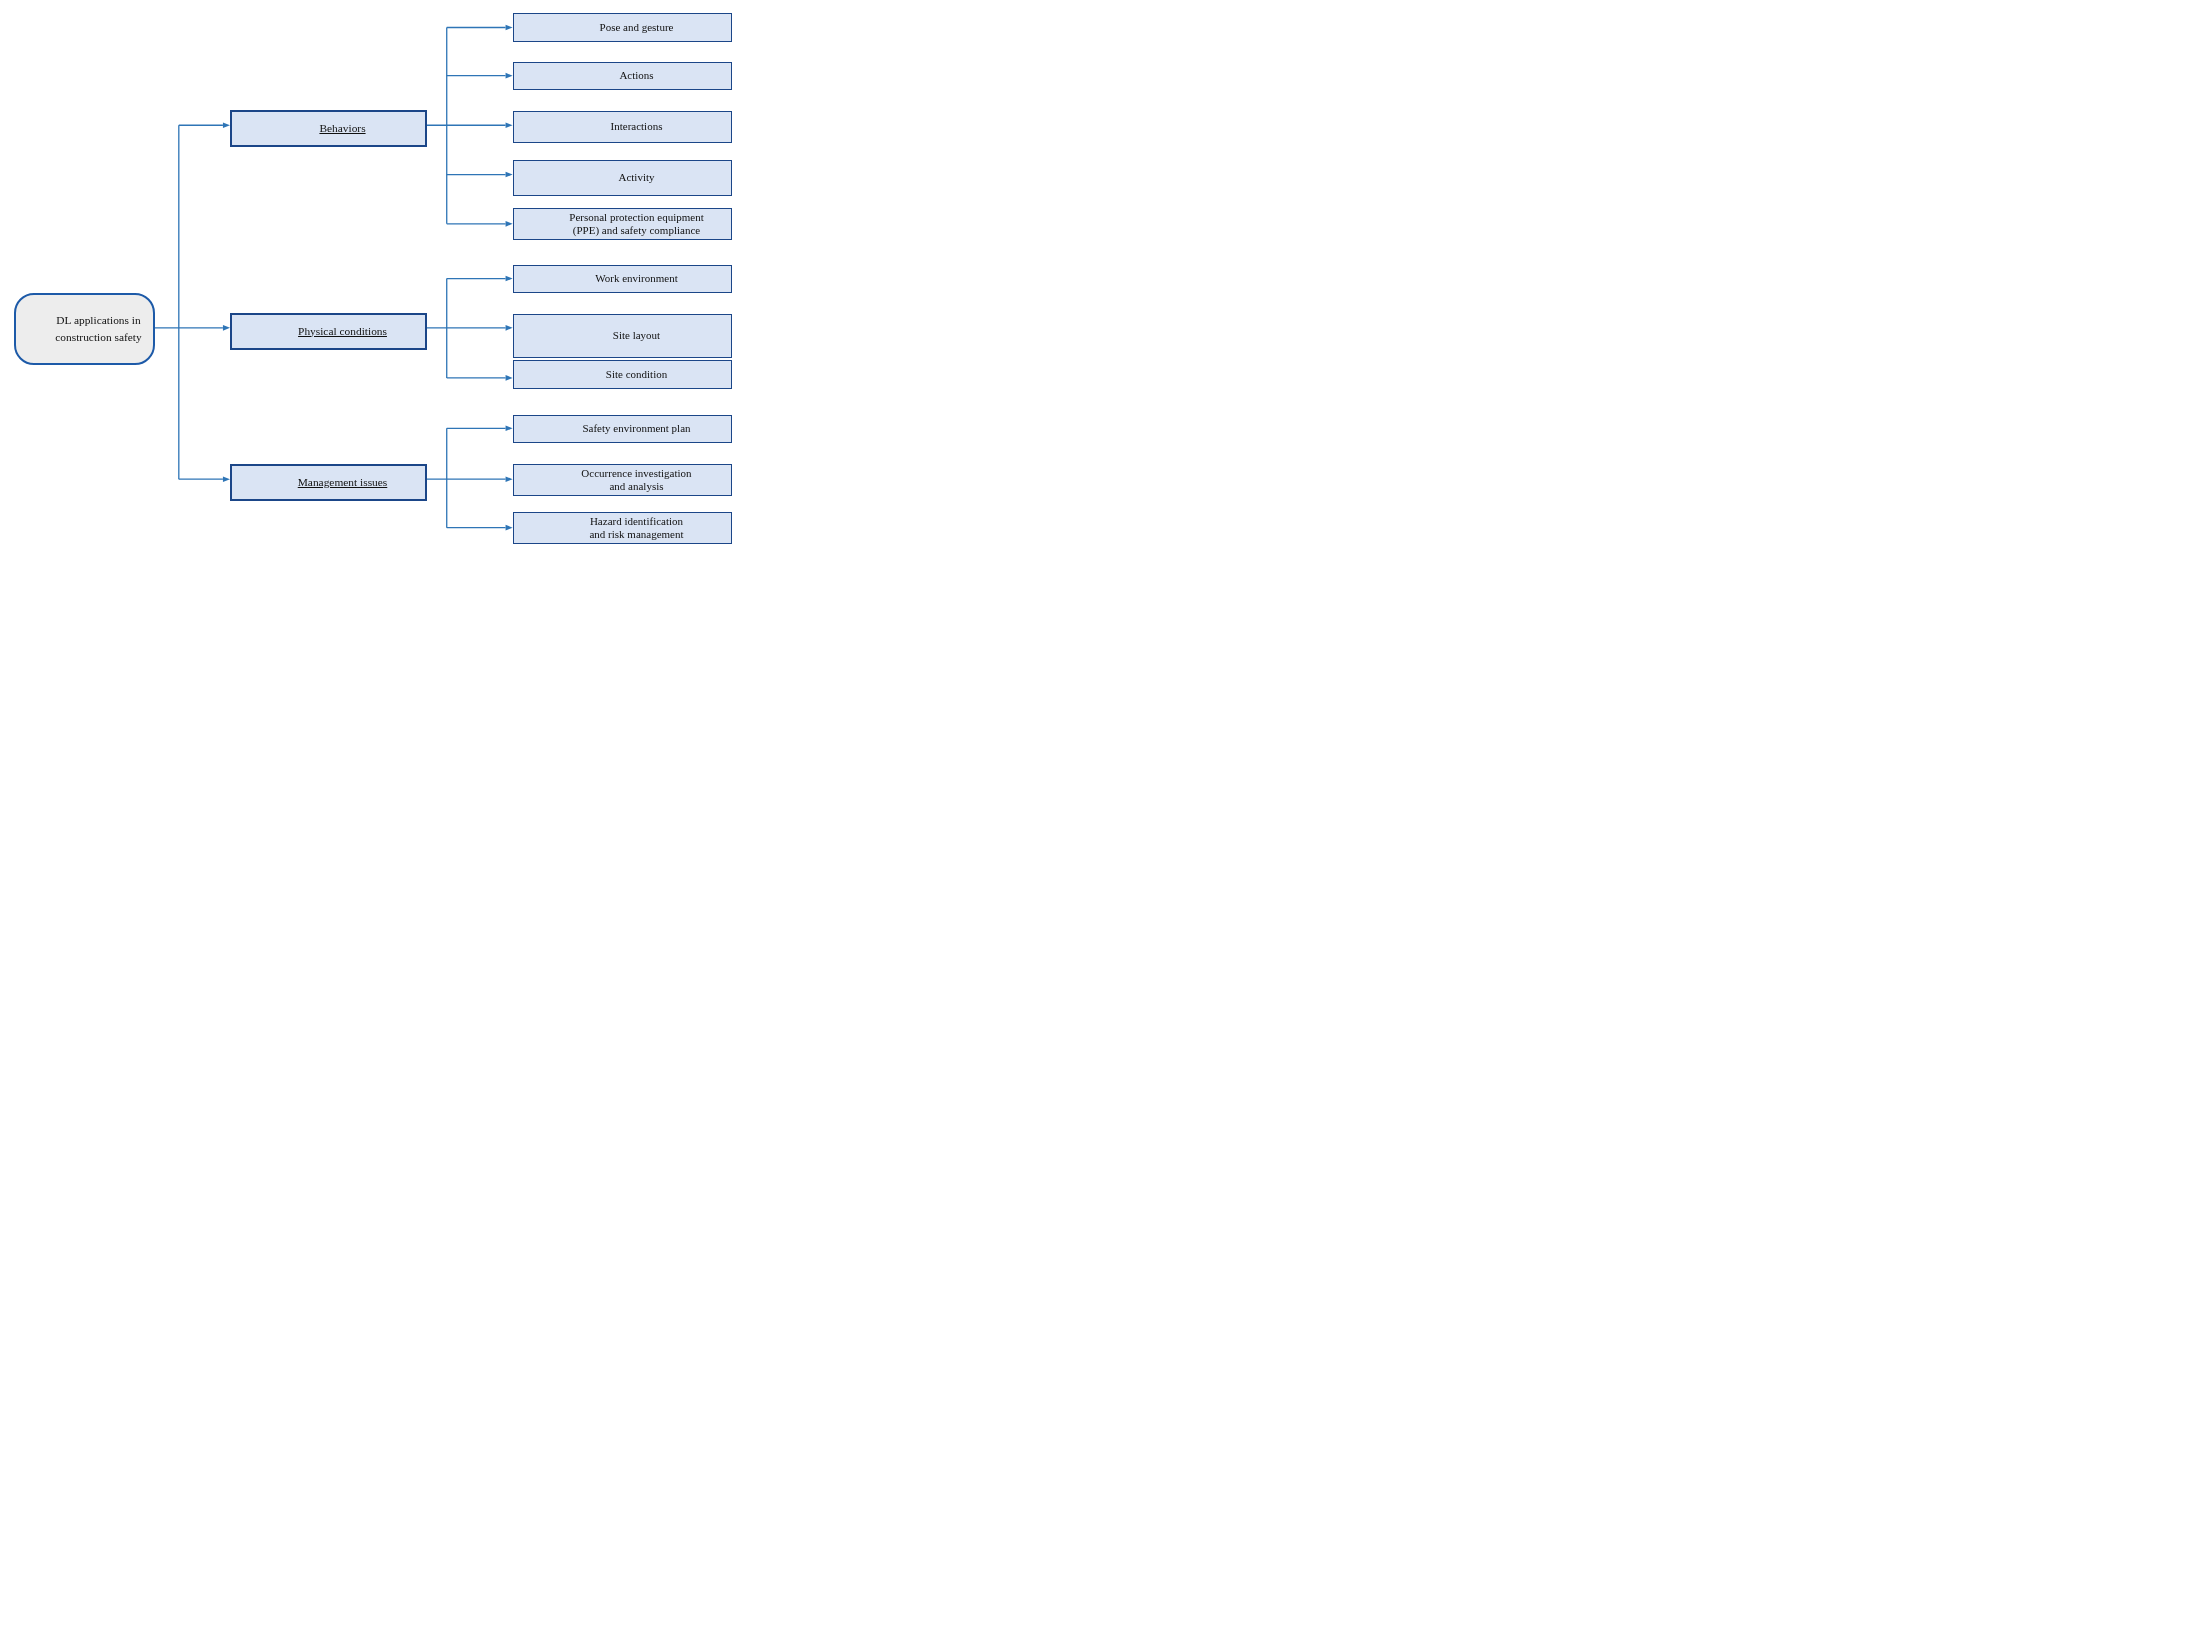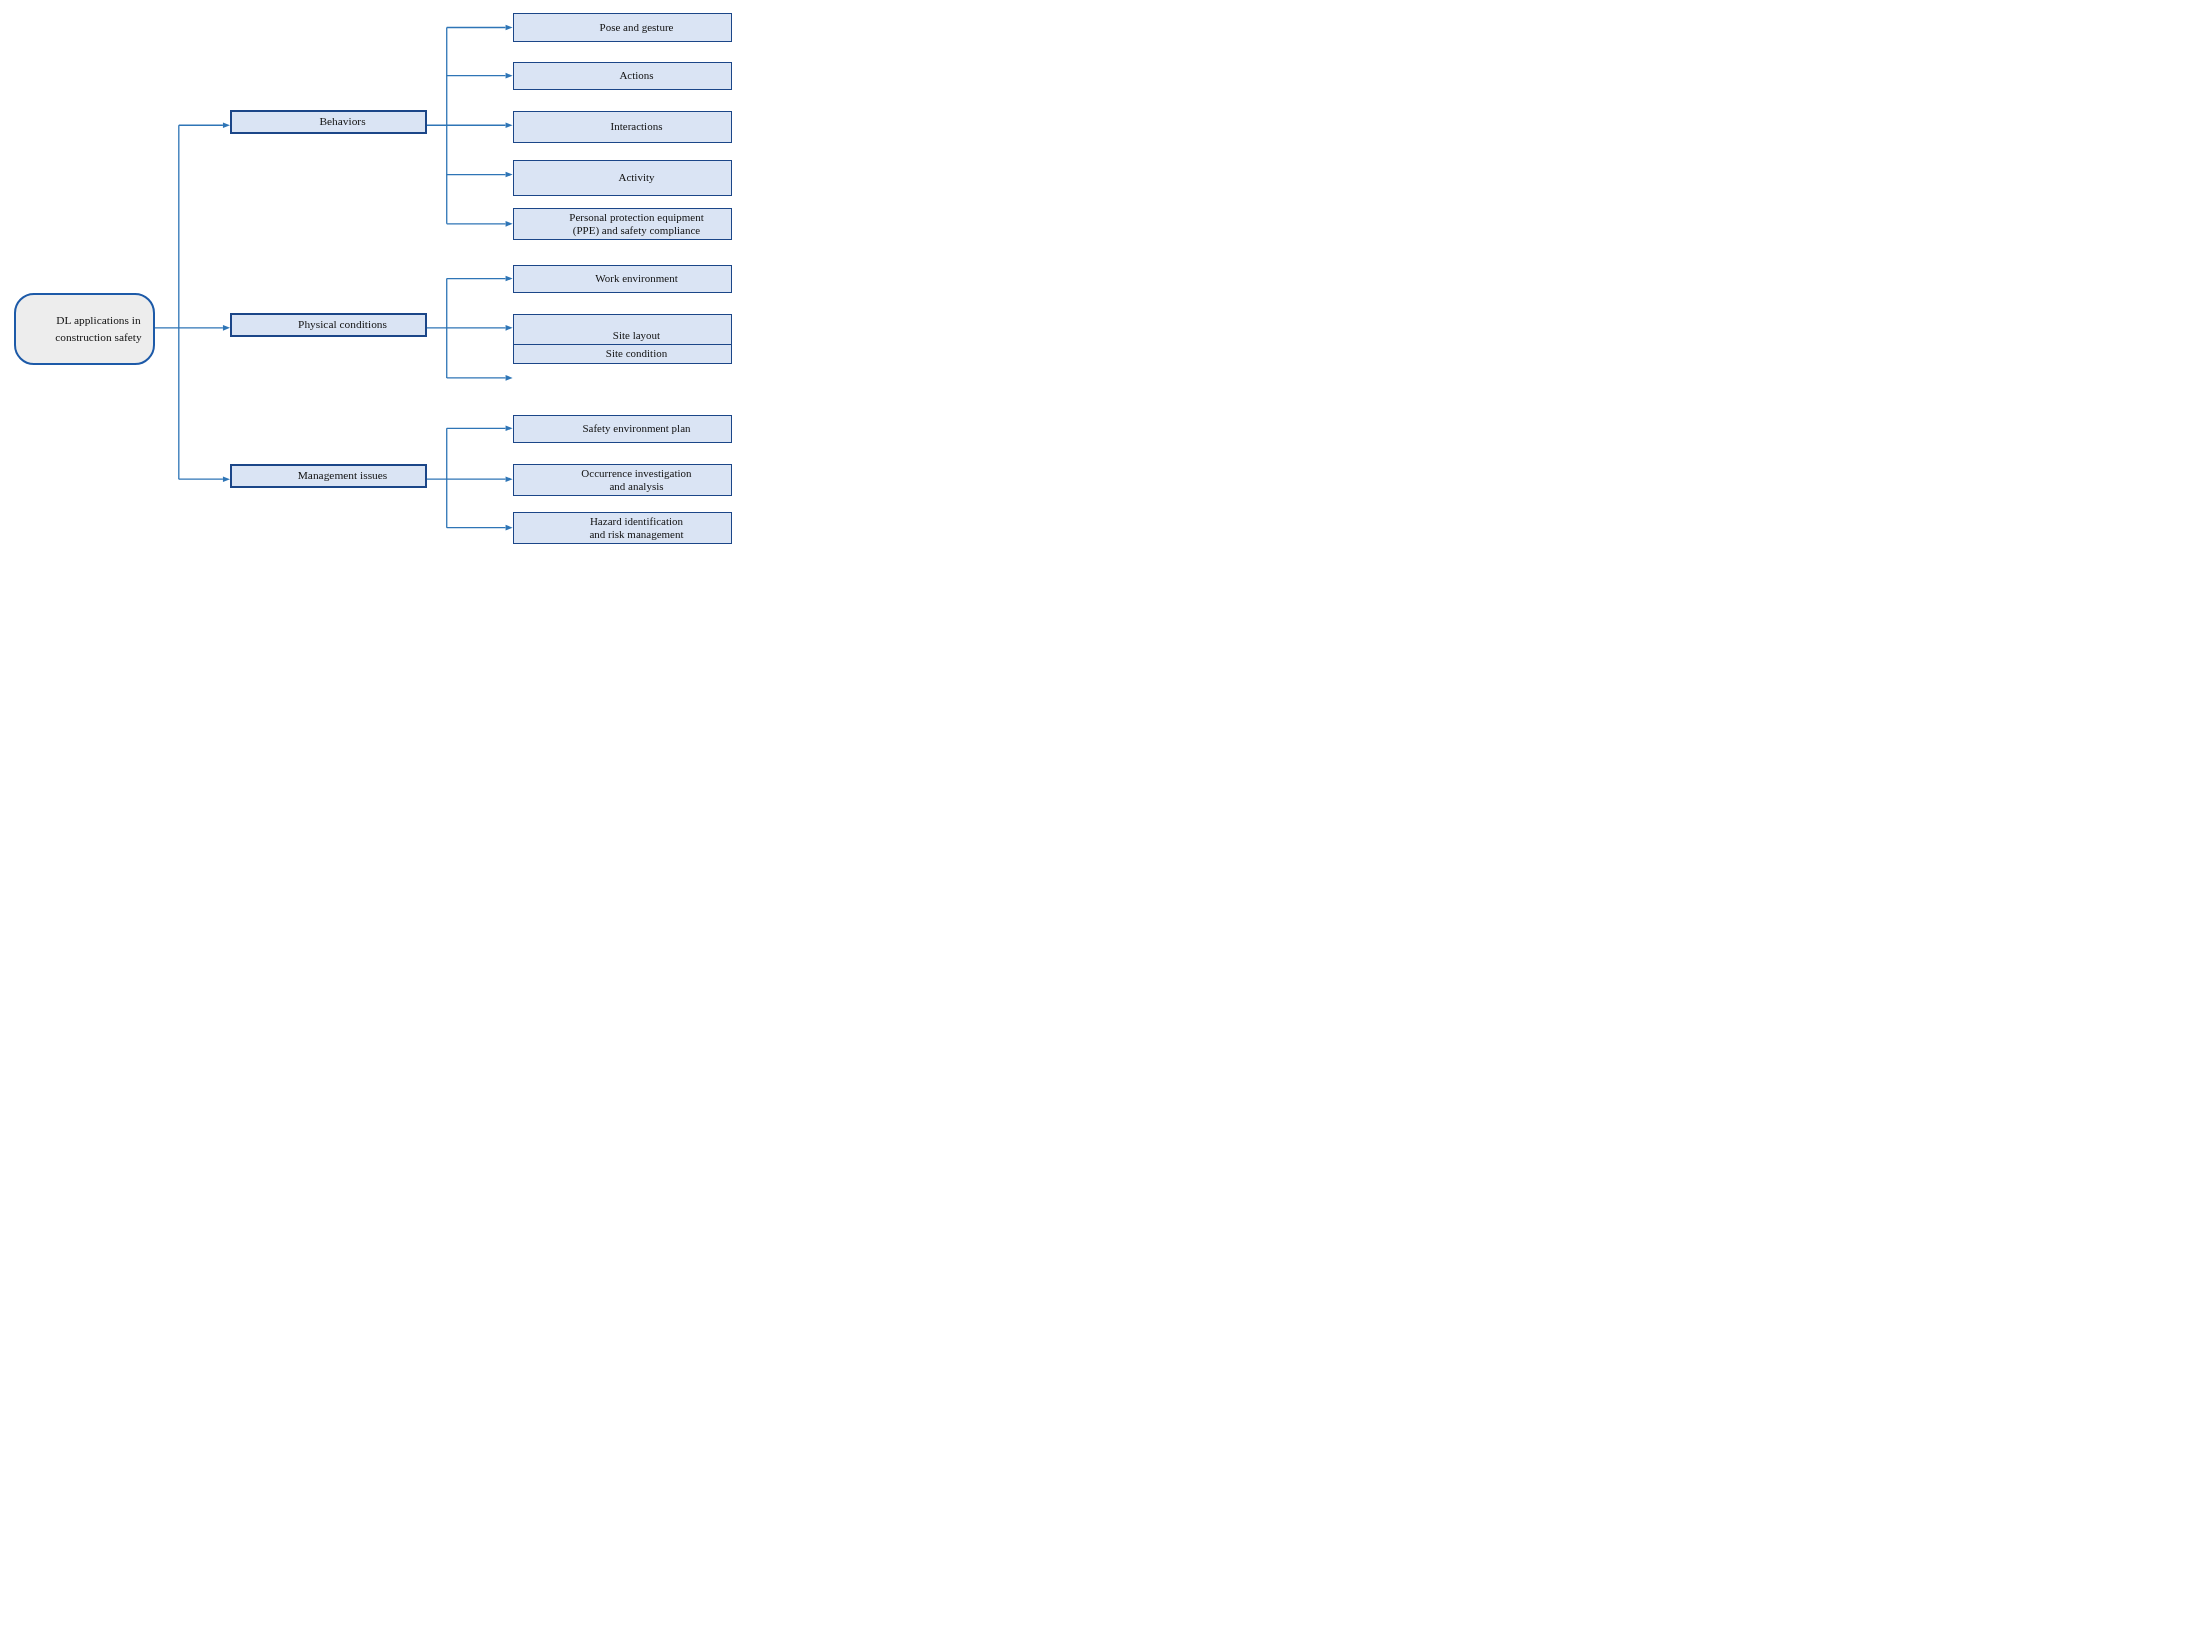--- a/index.html
+++ b/index.html
@@ -31,23 +31,24 @@
     text-align:center;
     white-space:pre-line;
     box-sizing:border-box;
     background:var(--box-fill);
     border:1.6px solid var(--box-border);
     font-size:11px;
     line-height:1.22;
     padding-left:28px;
   }
   .branch{
-    left:230px;width:197px;height:24px;
+    left:230px;width:197px;height:37px;
     border-width:2.2px;
     font-size:11.4px;
+    text-decoration:underline;
   }
   .rootnode{
     left:14px;top:293px;width:141px;height:72px;
     background:var(--root-fill);
     border:2.2px solid var(--root-border);
     border-radius:20px;
     font-size:11.4px;
     line-height:1.45;
   }
   .leaf{left:513px;width:219px;}
@@ -105,21 +106,21 @@
 
   <div class="node leaf" style="top:13px;height:29px">Pose and gesture</div>
   <div class="node leaf" style="top:62px;height:28px">Actions</div>
   <div class="node leaf" style="top:111px;height:32px">Interactions</div>
   <div class="node leaf" style="top:160px;height:36px">Activity</div>
   <div class="node leaf" style="top:208px;height:32px">Personal protection equipment
 (PPE) and safety compliance</div>
 
   <div class="node leaf" style="top:265px;height:28px">Work environment</div>
   <div class="node leaf" style="top:314px;height:44px">Site layout</div>
-  <div class="node leaf" style="top:344px;height:20px">Site condition</div>
+  <div class="node leaf" style="top:360px;height:29px">Site condition</div>
 
   <div class="node leaf" style="top:415px;height:28px">Safety environment plan</div>
   <div class="node leaf" style="top:464px;height:32px">Occurrence investigation
 and analysis</div>
   <div class="node leaf" style="top:512px;height:32px">Hazard identification
 and risk management</div>
 
 </div>
 
 

